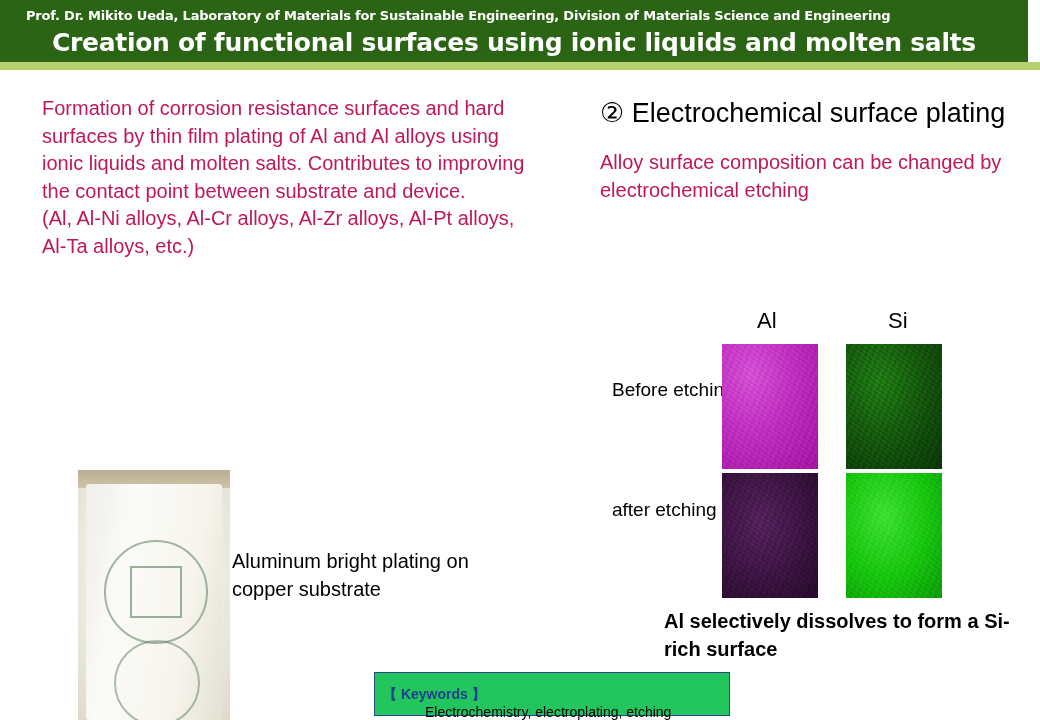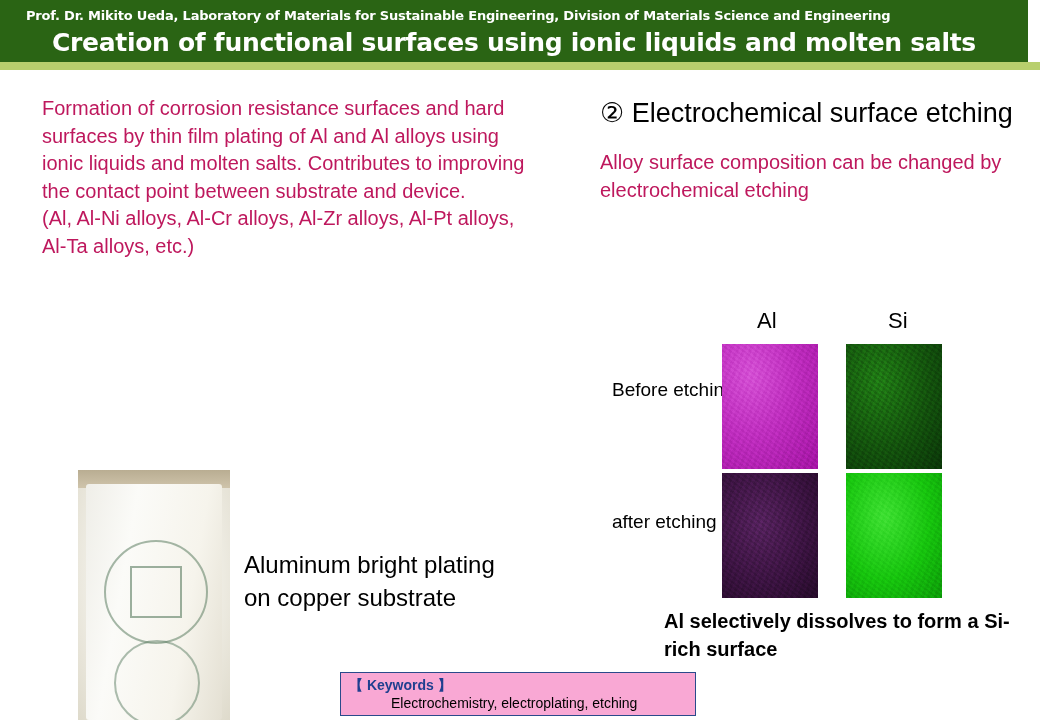--- a/index.html
+++ b/index.html
@@ -144,24 +144,24 @@
   }
   .photo-plating .emblem-inner {
     position: absolute;
     left: 52px; top: 96px;
     width: 48px; height: 48px;
     border: 2px solid #5c7d63;
     opacity: 0.6;
   }
   .photo-caption {
     position: absolute;
-    left: 244px;
+    left: 232px;
     top: 548px;
     width: 260px;
-    font-size: 24px;
+    font-size: 20px;
     line-height: 1.38;
     color: #000000;
     white-space: pre-line;
   }
 
   
   .grid-wrap {
     position: absolute;
     left: 600px;
     top: 305px;
@@ -178,21 +178,21 @@
 
   .row-label {
     position: absolute;
     left: 12px;
     font-size: 19px;
     line-height: 1.35;
     color: #000000;
     white-space: pre-line;
   }
   .row-label-before { top: 72px; }
-  .row-label-after  { top: 204px; }
+  .row-label-after  { top: 192px; }
 
   .swatch {
     position: absolute;
     width: 96px;
     height: 125px;
   }
   .sw-al-before {
     left: 122px; top: 39px;
     background:
       radial-gradient(ellipse at 30% 25%, #d44fd4 0%, #bf2ebf 45%, #a313a3 100%);
@@ -229,28 +229,28 @@
     font-size: 20px;
     line-height: 1.38;
     color: #000000;
     white-space: pre-line;
     font-weight: bold;
   }
 
   
   .keywords-box {
     position: absolute;
-    left: 340px;
+    left: 374px;
     top: 672px;
     width: 356px;
     height: 44px;
     border: 1px solid #2b4a8b;
-    background: #f9a8d4;
+    background: #22c55e;
     box-sizing: border-box;
-    padding: 3px 8px;
+    padding: 12px 8px;
   }
   .keywords-title {
     font-size: 14px;
     font-weight: bold;
     color: #1f3f8f;
     line-height: 1.3;
   }
   .keywords-text {
     font-size: 14px;
     color: #000000;
@@ -278,21 +278,21 @@
     <div class="bg-top"></div>
     <div class="specimen"></div>
     <div class="emblem"></div>
     <div class="emblem-inner"></div>
     <div class="emblem2"></div>
   </div>
 </div>
 <div class="photo-caption">Aluminum bright plating on copper substrate</div>
 
 <div class="col-right">
-  <div class="section-heading">② Electrochemical surface etching</div>
+  <div class="section-heading">② Electrochemical surface plating</div>
   <div class="body-text">Alloy surface composition can be changed by electrochemical etching</div>
 </div>
 
 <div class="grid-wrap">
   <div class="col-label label-al">Al</div>
   <div class="col-label label-si">Si</div>
 
   <div class="row-label row-label-before">Before etching</div>
   <div class="row-label row-label-after">after etching</div>
 

